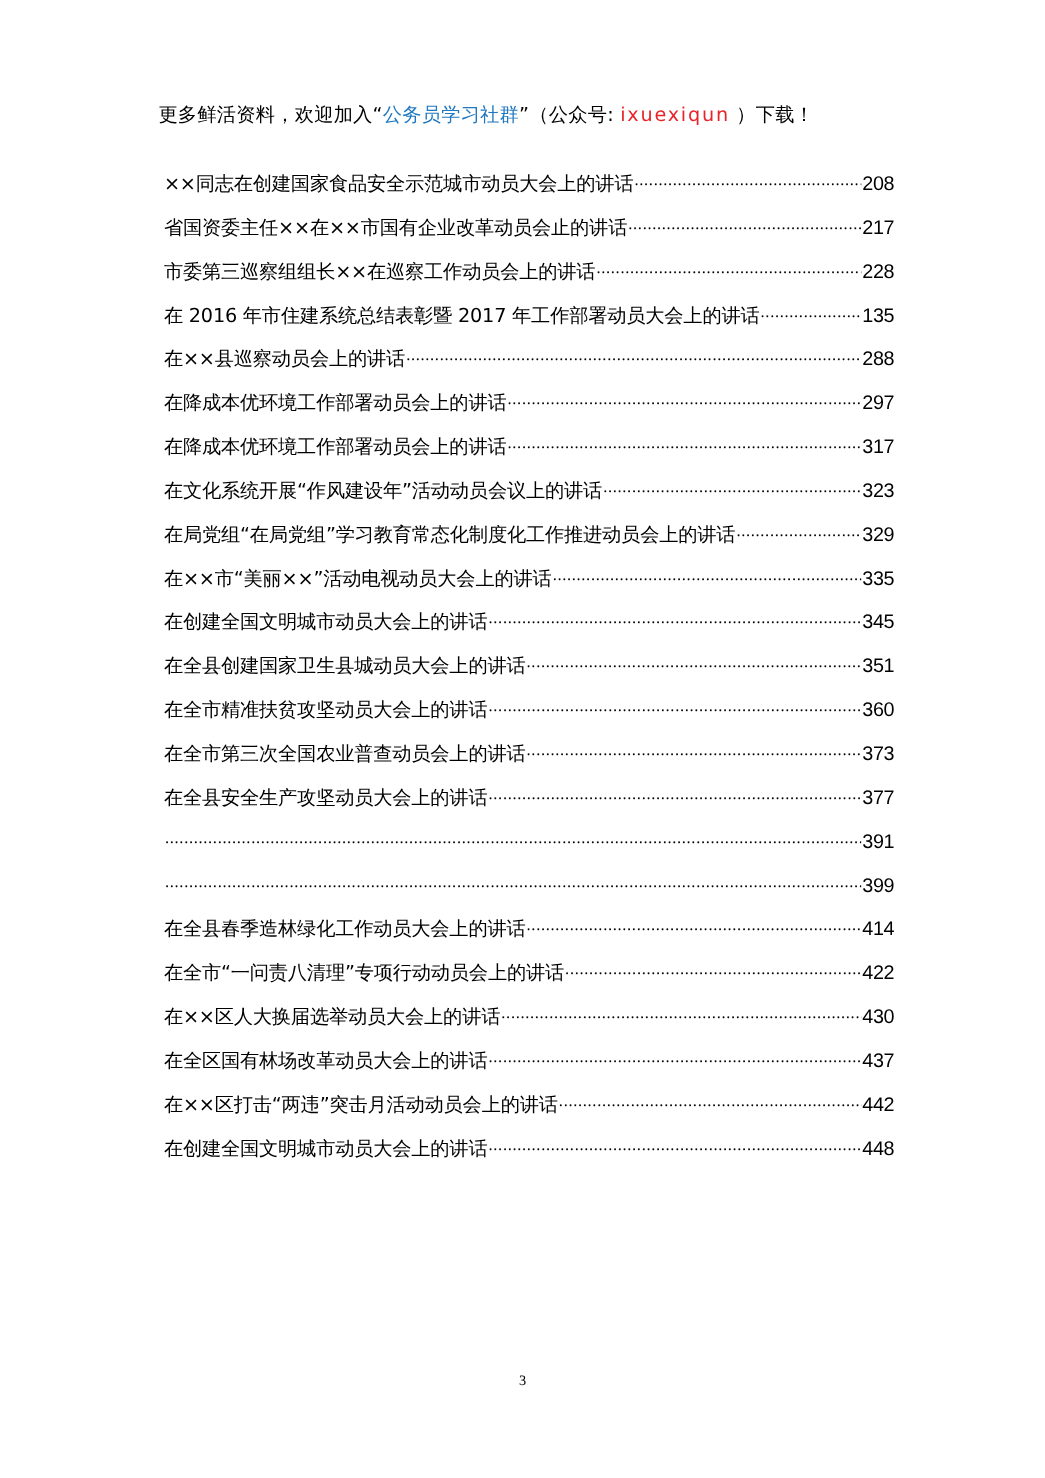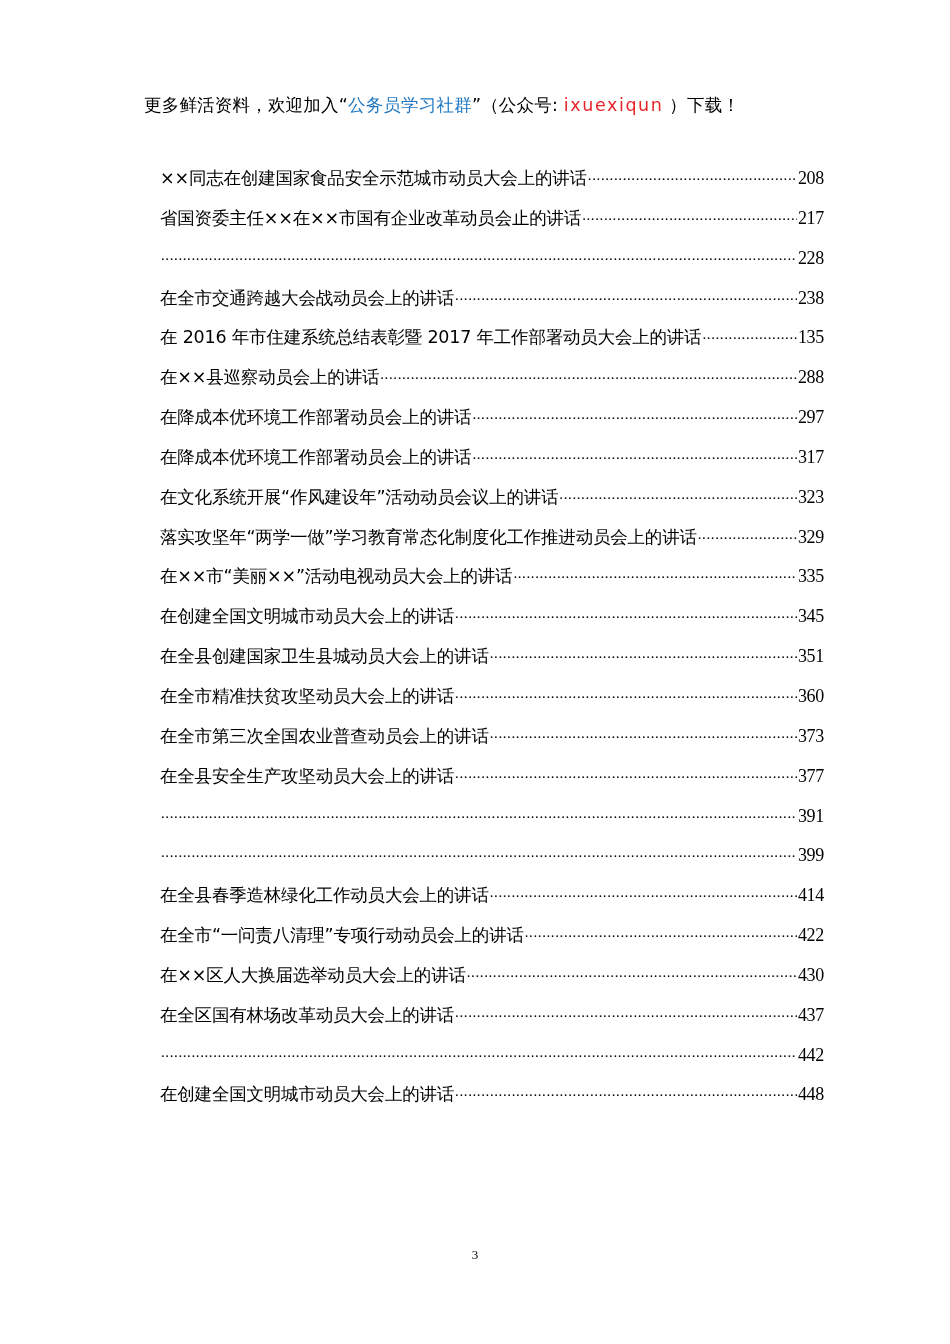--- a/index.html
+++ b/index.html
@@ -33,21 +33,21 @@
       white-space: nowrap;
       letter-spacing: 0.2px;
     }
     .banner .blue { color: #1f78c1; }
     .banner .red  { color: #e8242a; letter-spacing: 1.6px; font-family: "DejaVu Sans", sans-serif; }
     .toc {
       position: absolute;
       left: 144px;
       top: 148px;
       width: 664px;
-      margin: 16px;
+      margin: 5px;
       padding: 0;
       list-style: none;
     }
     .toc-row {
       display: flex;
       align-items: baseline;
       height: 39.85px;
       font-size: 17.5px;
       line-height: 28px;
       white-space: nowrap;
@@ -69,21 +69,21 @@
     }
     .toc-leader::before {
       content: "........................................................................................................................................................................................................";
       position: absolute;
       left: 0;
       bottom: -5px;
       letter-spacing: 0.6px;
     }
     .toc-page {
       flex: 0 0 auto;
-      font-family: Liberation Serif, serif;
+      font-family: Liberation Sans, sans-serif;
       font-size: 18px;
       letter-spacing: -0.3px;
     }
     .page-number {
       position: absolute;
       left: 465px;
       top: 1247px;
       width: 20px;
       text-align: center;
       font-family: "Liberation Serif", serif;
@@ -104,29 +104,25 @@
         <span class="toc-title">××同志在创建国家食品安全示范城市动员大会上的讲话</span>
         <span class="toc-leader"></span>
         <span class="toc-page">208</span>
       </li>
     <li class="toc-row">
         <span class="toc-title">省国资委主任××在××市国有企业改革动员会止的讲话</span>
         <span class="toc-leader"></span>
         <span class="toc-page">217</span>
       </li>
     <li class="toc-row">
+        <span class="toc-title">市委第三巡察组组长××在巡察工作动员会上的讲话</span>
         <span class="toc-leader"></span>
         <span class="toc-page">228</span>
       </li>
     <li class="toc-row">
-        <span class="toc-title">在全市交通跨越大会战动员会上的讲话</span>
-        <span class="toc-leader"></span>
-        <span class="toc-page">238</span>
-      </li>
-    <li class="toc-row">
         <span class="toc-title">在 2016 年市住建系统总结表彰暨 2017 年工作部署动员大会上的讲话</span>
         <span class="toc-leader"></span>
         <span class="toc-page">135</span>
       </li>
     <li class="toc-row">
         <span class="toc-title">在××县巡察动员会上的讲话</span>
         <span class="toc-leader"></span>
         <span class="toc-page">288</span>
       </li>
     <li class="toc-row">
@@ -138,21 +134,21 @@
         <span class="toc-title">在降成本优环境工作部署动员会上的讲话</span>
         <span class="toc-leader"></span>
         <span class="toc-page">317</span>
       </li>
     <li class="toc-row">
         <span class="toc-title">在文化系统开展“作风建设年”活动动员会议上的讲话</span>
         <span class="toc-leader"></span>
         <span class="toc-page">323</span>
       </li>
     <li class="toc-row">
-        <span class="toc-title">落实攻坚年“两学一做”学习教育常态化制度化工作推进动员会上的讲话</span>
+        <span class="toc-title">在局党组“在局党组”学习教育常态化制度化工作推进动员会上的讲话</span>
         <span class="toc-leader"></span>
         <span class="toc-page">329</span>
       </li>
     <li class="toc-row">
         <span class="toc-title">在××市“美丽××”活动电视动员大会上的讲话</span>
         <span class="toc-leader"></span>
         <span class="toc-page">335</span>
       </li>
     <li class="toc-row">
         <span class="toc-title">在创建全国文明城市动员大会上的讲话</span>
@@ -201,20 +197,21 @@
         <span class="toc-title">在××区人大换届选举动员大会上的讲话</span>
         <span class="toc-leader"></span>
         <span class="toc-page">430</span>
       </li>
     <li class="toc-row">
         <span class="toc-title">在全区国有林场改革动员大会上的讲话</span>
         <span class="toc-leader"></span>
         <span class="toc-page">437</span>
       </li>
     <li class="toc-row">
+        <span class="toc-title">在××区打击“两违”突击月活动动员会上的讲话</span>
         <span class="toc-leader"></span>
         <span class="toc-page">442</span>
       </li>
     <li class="toc-row">
         <span class="toc-title">在创建全国文明城市动员大会上的讲话</span>
         <span class="toc-leader"></span>
         <span class="toc-page">448</span>
       </li>
   </ul>
 

